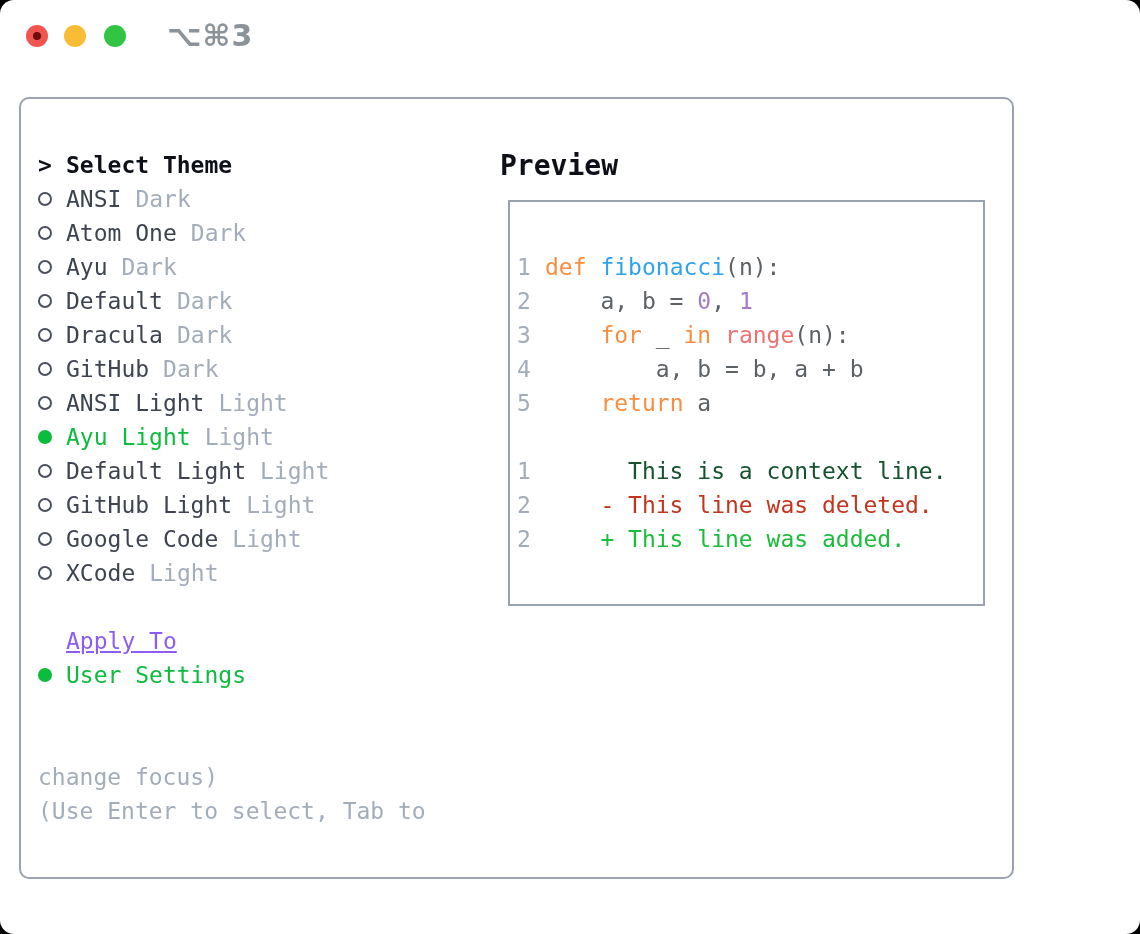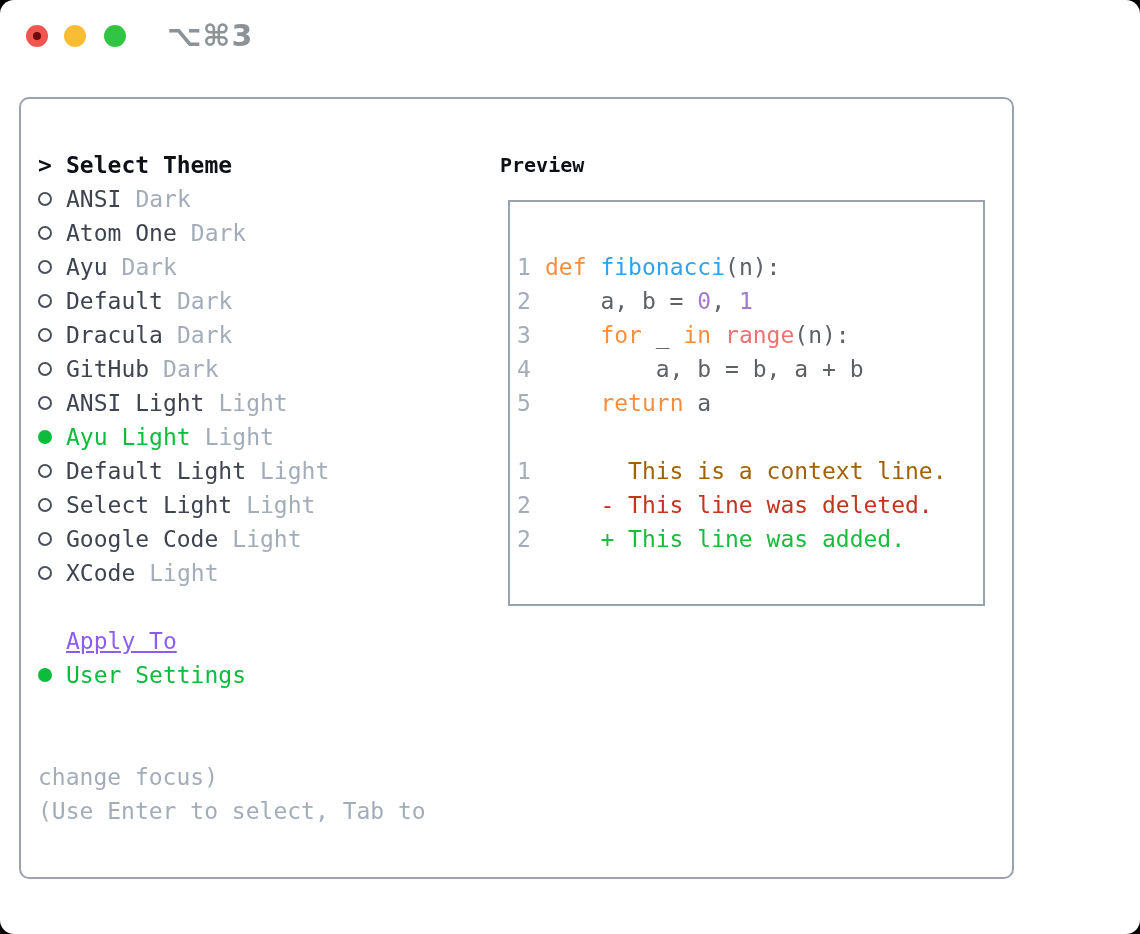--- a/index.html
+++ b/index.html
@@ -33,31 +33,31 @@
   .hdr{font-weight:bold;color:#0d1117;}
   .subhdr{color:#8b5cf6;text-decoration:underline;}
   .tname{color:#3d4450;}
   .tname.green{color:#0bbc3d;}
   .variant{color:#a3acb9;margin-left:14px;}
   .help{position:absolute;left:38px;top:760px;font-size:23px;color:#a3acb9;}
   .help div{height:34px;display:flex;align-items:center;}
 
   
   .preview-hdr{position:absolute;left:500px;top:148px;height:34px;display:flex;
-               align-items:center;font-size:20px;font-weight:bold;color:#0d1117;}
+               align-items:center;font-size:28px;font-weight:bold;color:#0d1117;}
   .pbox{position:absolute;left:508px;top:200px;width:477px;height:406px;
         border:2px solid #99a2ad;box-sizing:border-box;padding:48px 0 0 7px;overflow:hidden;}
   .pline{height:34px;line-height:34px;white-space:pre;font-size:23px;}
   .ln{display:inline-block;width:28px;color:#a3acb9;}
   .tok-keyword{color:#fa8d3e;}
   .tok-function{color:#2ea2ee;}
   .tok-number{color:#a37acc;}
   .tok-call{color:#f07171;}
   .tok-plain{color:#5c6166;}
-  .diff-context{color:#a16207;}
+  .diff-context{color:#14532d;}
   .diff-deleted{color:#c4341e;}
   .diff-added{color:#1abc3c;}
 </style>
 </head>
 <body>
 
 <div class="window">
 
   <div class="traffic tl-close">
     <span class="dot"></span>
@@ -136,21 +136,21 @@
           <span class="marker">
             <span class="radio"></span>
           </span>
           <span class="tname">Default Light</span>
           <span class="variant">Light</span>
         </div>
         <div class="row">
           <span class="marker">
             <span class="radio"></span>
           </span>
-          <span class="tname">Select Light</span>
+          <span class="tname">GitHub Light</span>
           <span class="variant">Light</span>
         </div>
         <div class="row">
           <span class="marker">
             <span class="radio"></span>
           </span>
           <span class="tname">Google Code</span>
           <span class="variant">Light</span>
         </div>
         <div class="row">

